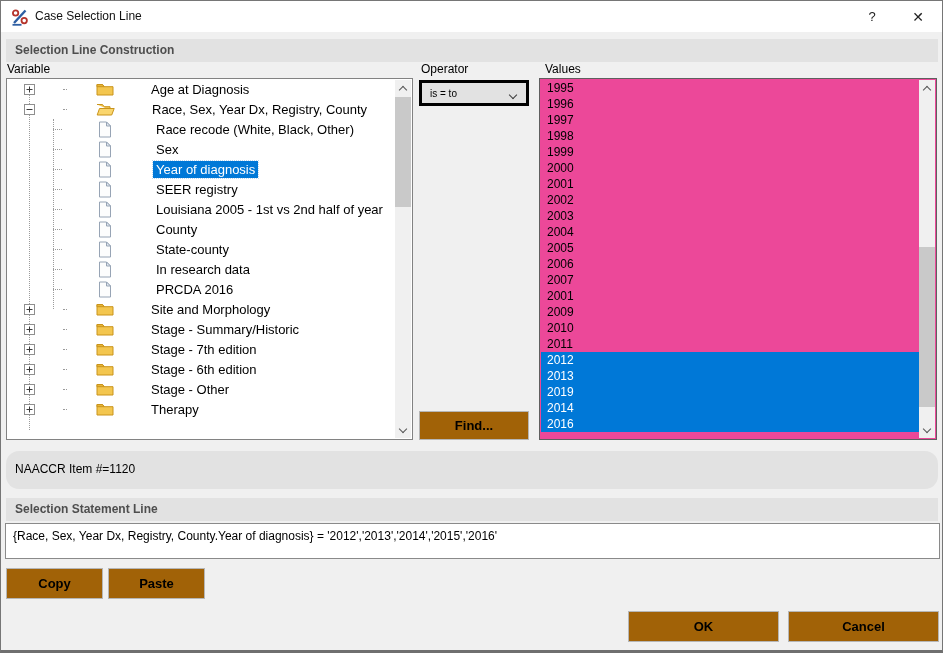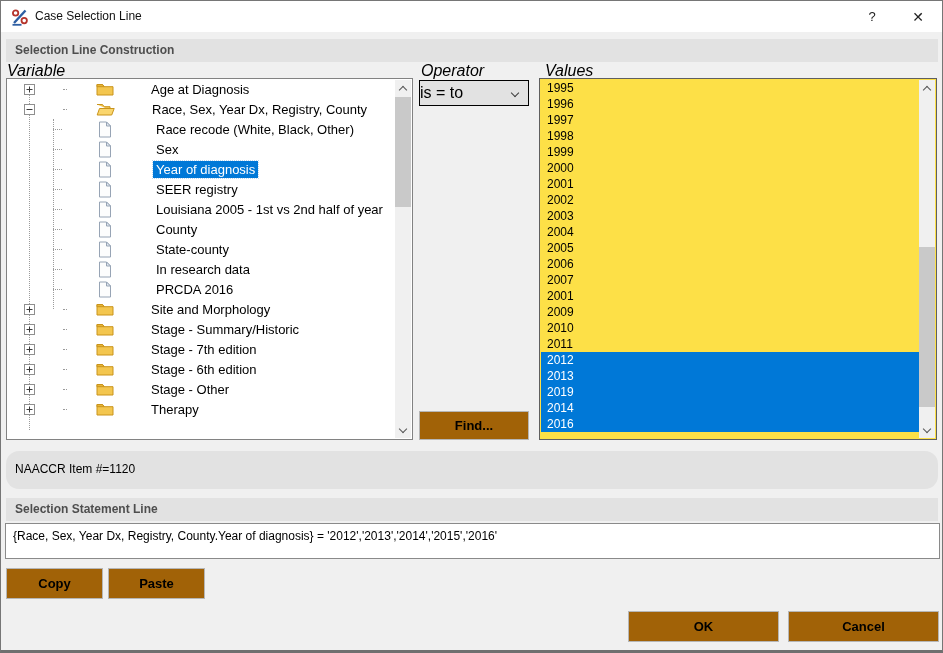--- a/index.html
+++ b/index.html
@@ -15,30 +15,30 @@
   .tb-btn { position:absolute; top:0; width:40px; height:31px; display:flex;
             align-items:center; justify-content:center; font-size:13px; color:#222; cursor:default; }
   .help-btn { right:50px; }
   .close-btn { right:4px; font-size:14px; }
 
   
   .group-header { position:absolute; left:5px; width:932px; height:23px; background:#e2e2e2;
                   font-size:12px; font-weight:bold; color:#4e4e4e; line-height:23px; padding-left:9px; }
   .gh1 { top:38px; } .gh2 { top:497px; }
 
-  .field-label { position:absolute; font-size:16px; color:#000;font-style:italic; }
+  .field-label { position:absolute; font-size:12px; color:#000; }
   .lab-variable { left:6px;  top:61px; }
   .lab-operator { left:420px; top:61px; }
   .lab-values   { left:544px; top:61px; }
 
   
   .tree-panel { position:absolute; left:5px; top:77px; width:407px; height:362px;
                 background:#fff; border:1px solid #828282; overflow:hidden; }
   .values-panel { position:absolute; left:538px; top:77px; width:398px; height:362px;
-                  background:#fde047; border:1px solid #5f5f5f; overflow:hidden; }
+                  background:#ec4899; border:1px solid #5f5f5f; overflow:hidden; }
 
   
   .tree-rows { position:absolute; left:0; top:1; right:17px; }
   .trow { height:20px; display:flex; align-items:center; font-size:13px; color:#000;
           white-space:nowrap; position:relative; z-index:1; }
   .trow.root { padding-left:17px;gap:28px; }
   .trow.leaf { padding-left:46px;gap:35px; }
   .expbox { width:11px; height:11px; flex:0 0 11px; background:#fff; display:flex;
             align-items:center; justify-content:center; z-index:2; }
   .stub { display:inline-block; height:1px; border-top:1px dotted #9b9b9b; }
@@ -63,22 +63,22 @@
   .chev { display:inline-block; width:6px; height:6px;
           border-right:1.6px solid #555; border-bottom:1.6px solid #555; }
   .chev.up { transform:rotate(-135deg); margin-top:3px; }
   .chev.down { transform:rotate(45deg); margin-bottom:3px; }
   .sb-thumb { position:absolute; left:0; width:16px; background:#c9c9c9; }
   .tree-thumb { top:17px; height:110px; }
   .val-thumb { top:167px; height:160px; }
 
   
   .combo { position:absolute; left:418px; top:79px; width:110px; height:26px; background:#e2e2e2;
-           border:1px solid #000000; font-size:16px; display:flex; align-items:center;
-           color:#000; }
+           border:3px solid #000000; font-size:10px; display:flex; align-items:center;
+           padding-left:8px; color:#000; }
   .combo .chev { position:absolute; right:10px; top:9px; border-color:#3c3c3c;
                  border-width:1.2px; transform:rotate(45deg); }
   .btn { position:absolute; background:#a16207; border:1px solid #b6b6b6; font-size:13px;
          color:#000; display:flex; align-items:center; justify-content:center; cursor:default;font-weight:bold; }
   .find-btn  { left:418px; top:410px; width:110px; height:29px; }
   .copy-btn  { left:5px;   top:567px; width:97px;  height:31px; }
   .paste-btn { left:107px; top:567px; width:97px;  height:31px; }
   .ok-btn    { left:627px; top:610px; width:151px; height:31px; }
   .cancel-btn{ left:787px; top:610px; width:151px; height:31px; }
 

